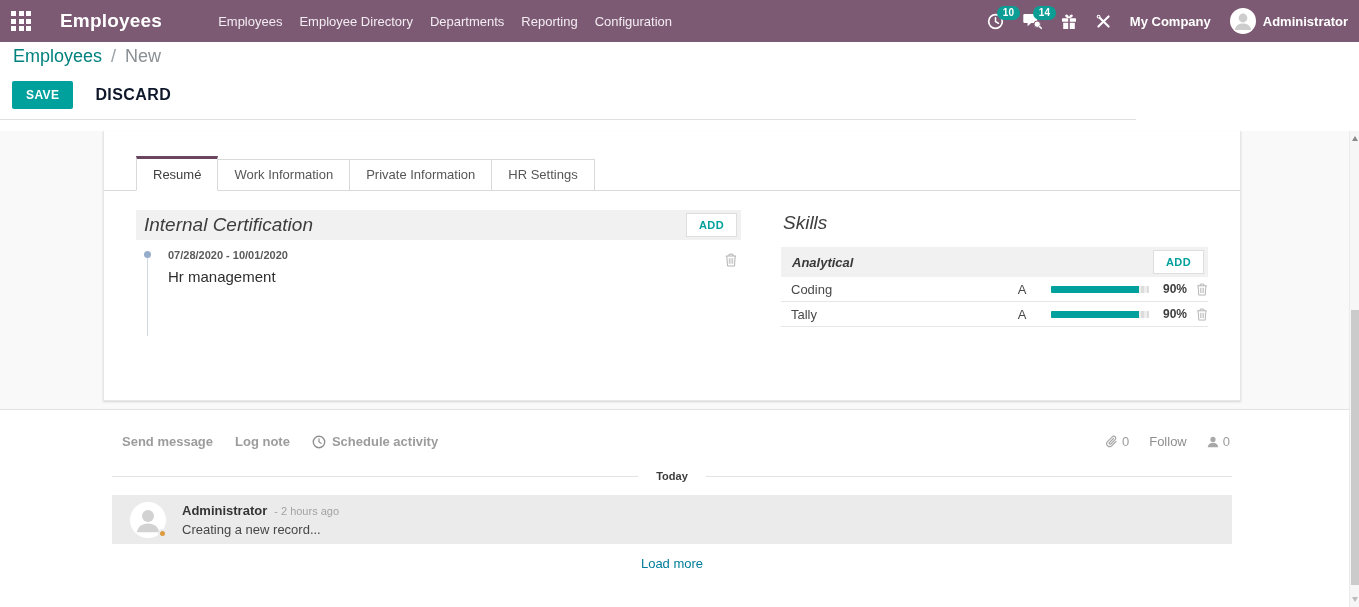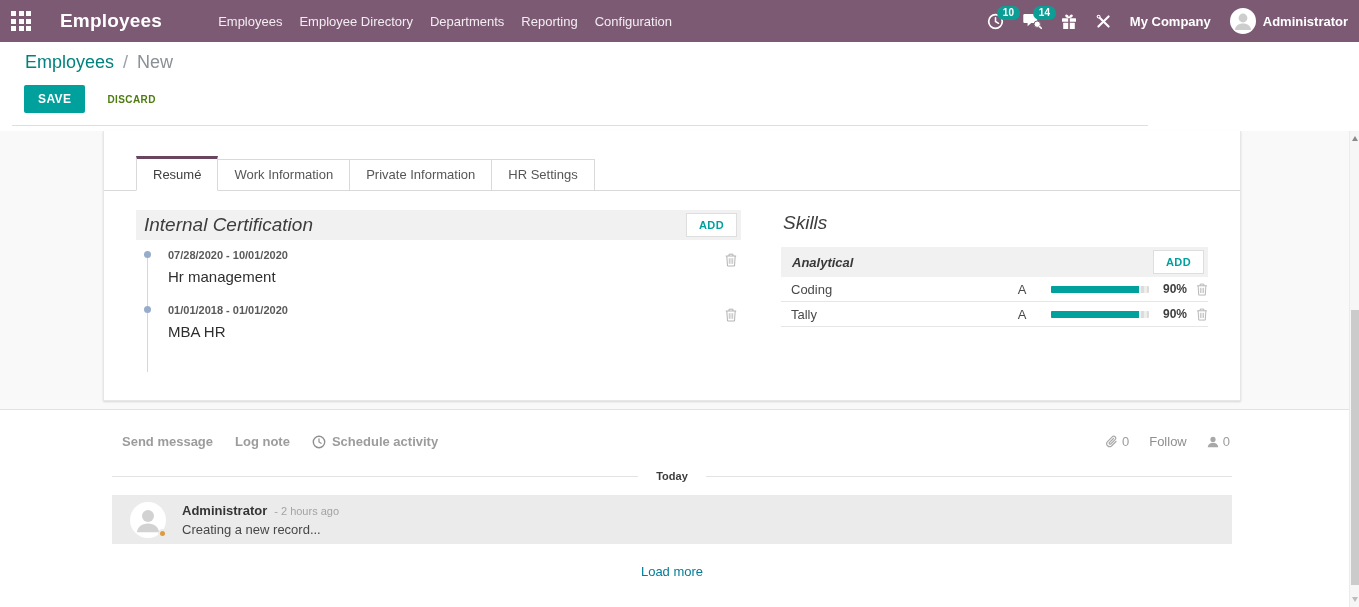--- a/index.html
+++ b/index.html
@@ -25,36 +25,36 @@
   .badge {
     position:absolute; top:-7px; left:10px; background:#0c9e94; color:#fff;
     font-size:10px; font-weight:bold; padding:2px 6px; border-radius:9px; line-height:1;
   }
   .company-name, .user-name { color:#fff; font-size:13px; font-weight:600; cursor:pointer; white-space:nowrap; }
   .user-block { display:flex; align-items:center; gap:7px; cursor:pointer; }
   .avatar-sm { width:26px; height:26px; border-radius:50%; background:#fff; overflow:hidden; position:relative; flex:0 0 auto; }
 
   
   .control-panel {
-    position:absolute; top:38px; left:0; width:1136px; height:88px;
-    background:#fff; border-bottom:1px solid #dfdfdf; z-index:20;margin-left:12px;
+    position:absolute; top:32px; left:0; width:1136px; height:88px;
+    background:#fff; border-bottom:1px solid #dfdfdf; z-index:20;
   }
   .breadcrumb { position:absolute; left:13px; top:14px; font-size:18px; }
   .breadcrumb .bc-link { color:#01827e; cursor:pointer; }
   .breadcrumb .bc-sep { color:#9aa0a5; margin:0 4px; }
   .breadcrumb .bc-current { color:#8b9094; }
   .cp-buttons { position:absolute; left:12px; top:47px; display:flex; align-items:center; gap:20px; }
   .btn-save {
     background:#00a09d; color:#fff; border:none; font-family:inherit;
     font-size:12px; font-weight:bold; letter-spacing:.4px; padding:7px 14px;
     border-radius:2px; cursor:pointer;
   }
   .btn-discard {
-    background:none; border:none; font-family:inherit; color:#4d7c0f;
-    font-size:10px; font-weight:bold; letter-spacing:.4px; cursor:pointer; padding:7px 2px;
+    background:none; border:none; font-family:inherit; color:#0f172a;
+    font-size:16px; font-weight:bold; letter-spacing:.4px; cursor:pointer; padding:7px 2px;
   }
 
   
   .form-area {
     position:absolute; top:131px; left:0; width:1359px; height:279px;
     background:#f9f9f9; border-bottom:1px solid #e2e2e2;
   }
   .sheet {
     position:absolute; left:103px; top:0; width:1138px; height:270px;
     background:#fff; border:1px solid #e7e7e7; border-top:none;
@@ -130,21 +130,21 @@
   .status-dot {
     position:absolute; right:-1px; bottom:0; width:9px; height:9px; border-radius:50%;
     background:#dd9b3f; border:2px solid #ebebeb;
   }
   .msg-body { margin-left:16px; }
   .msg-head { display:flex; align-items:baseline; gap:7px; }
   .msg-author { font-size:13px; font-weight:bold; color:#353535; cursor:pointer; }
   .msg-time { font-size:11px; color:#a3a3a3; }
   .msg-text { font-size:13px; color:#474747; margin-top:4px; }
 
-  .load-more-wrap { text-align:center; margin-top:20px; }
+  .load-more-wrap { text-align:center; margin-top:12px; }
   .load-more { color:#007d9a; font-size:13px; cursor:pointer; text-decoration:none; }
 
   
   .scrollbar {
     position:absolute; top:131px; right:0; width:10px; height:476px;
     background:#f6f6f6; border-left:1px solid #ebebeb; z-index:40;
   }
   .sb-up { position:absolute; top:5px; left:50%; transform:translateX(-50%);
     width:0; height:0; border-left:3.5px solid transparent; border-right:3.5px solid transparent;
     border-bottom:5px solid #8a8a8a; cursor:pointer; }
@@ -254,33 +254,20 @@
       <div class="col-left">
         <div class="section-strip">
           <span class="strip-title">Internal Certification</span>
           <button class="btn-add">ADD</button>
         </div>
         <div class="timeline">
           <div class="tl-entry">
             <span class="tl-dot"></span>
             <div class="tl-dates">07/28/2020 - 10/01/2020</div>
             <div class="tl-name">Hr management</div>
-            <span class="tl-trash">
-              <svg width="12" height="14" viewBox="0 0 12 14" fill="none" stroke="#b3b3b3" stroke-width="1">
-                  <path d="M.8 3h10.4"></path>
-                  <path d="M4 3V1.2h4V3"></path>
-                  <path d="M1.8 3l.7 10h7l.7-10"></path>
-                  <path d="M4.3 5.2v5.6M6 5.2v5.6M7.7 5.2v5.6" stroke-width=".8"></path>
-                </svg>
-            </span>
-          </div>
-          <div class="tl-entry" style="margin-bottom:0;">
-            <span class="tl-dot"></span>
-            <div class="tl-dates">01/01/2018 - 01/01/2020</div>
-            <div class="tl-name">MBA HR</div>
             <span class="tl-trash">
               <svg width="12" height="14" viewBox="0 0 12 14" fill="none" stroke="#b3b3b3" stroke-width="1">
                   <path d="M.8 3h10.4"></path>
                   <path d="M4 3V1.2h4V3"></path>
                   <path d="M1.8 3l.7 10h7l.7-10"></path>
                   <path d="M4.3 5.2v5.6M6 5.2v5.6M7.7 5.2v5.6" stroke-width=".8"></path>
                 </svg>
             </span>
           </div>
         </div>

